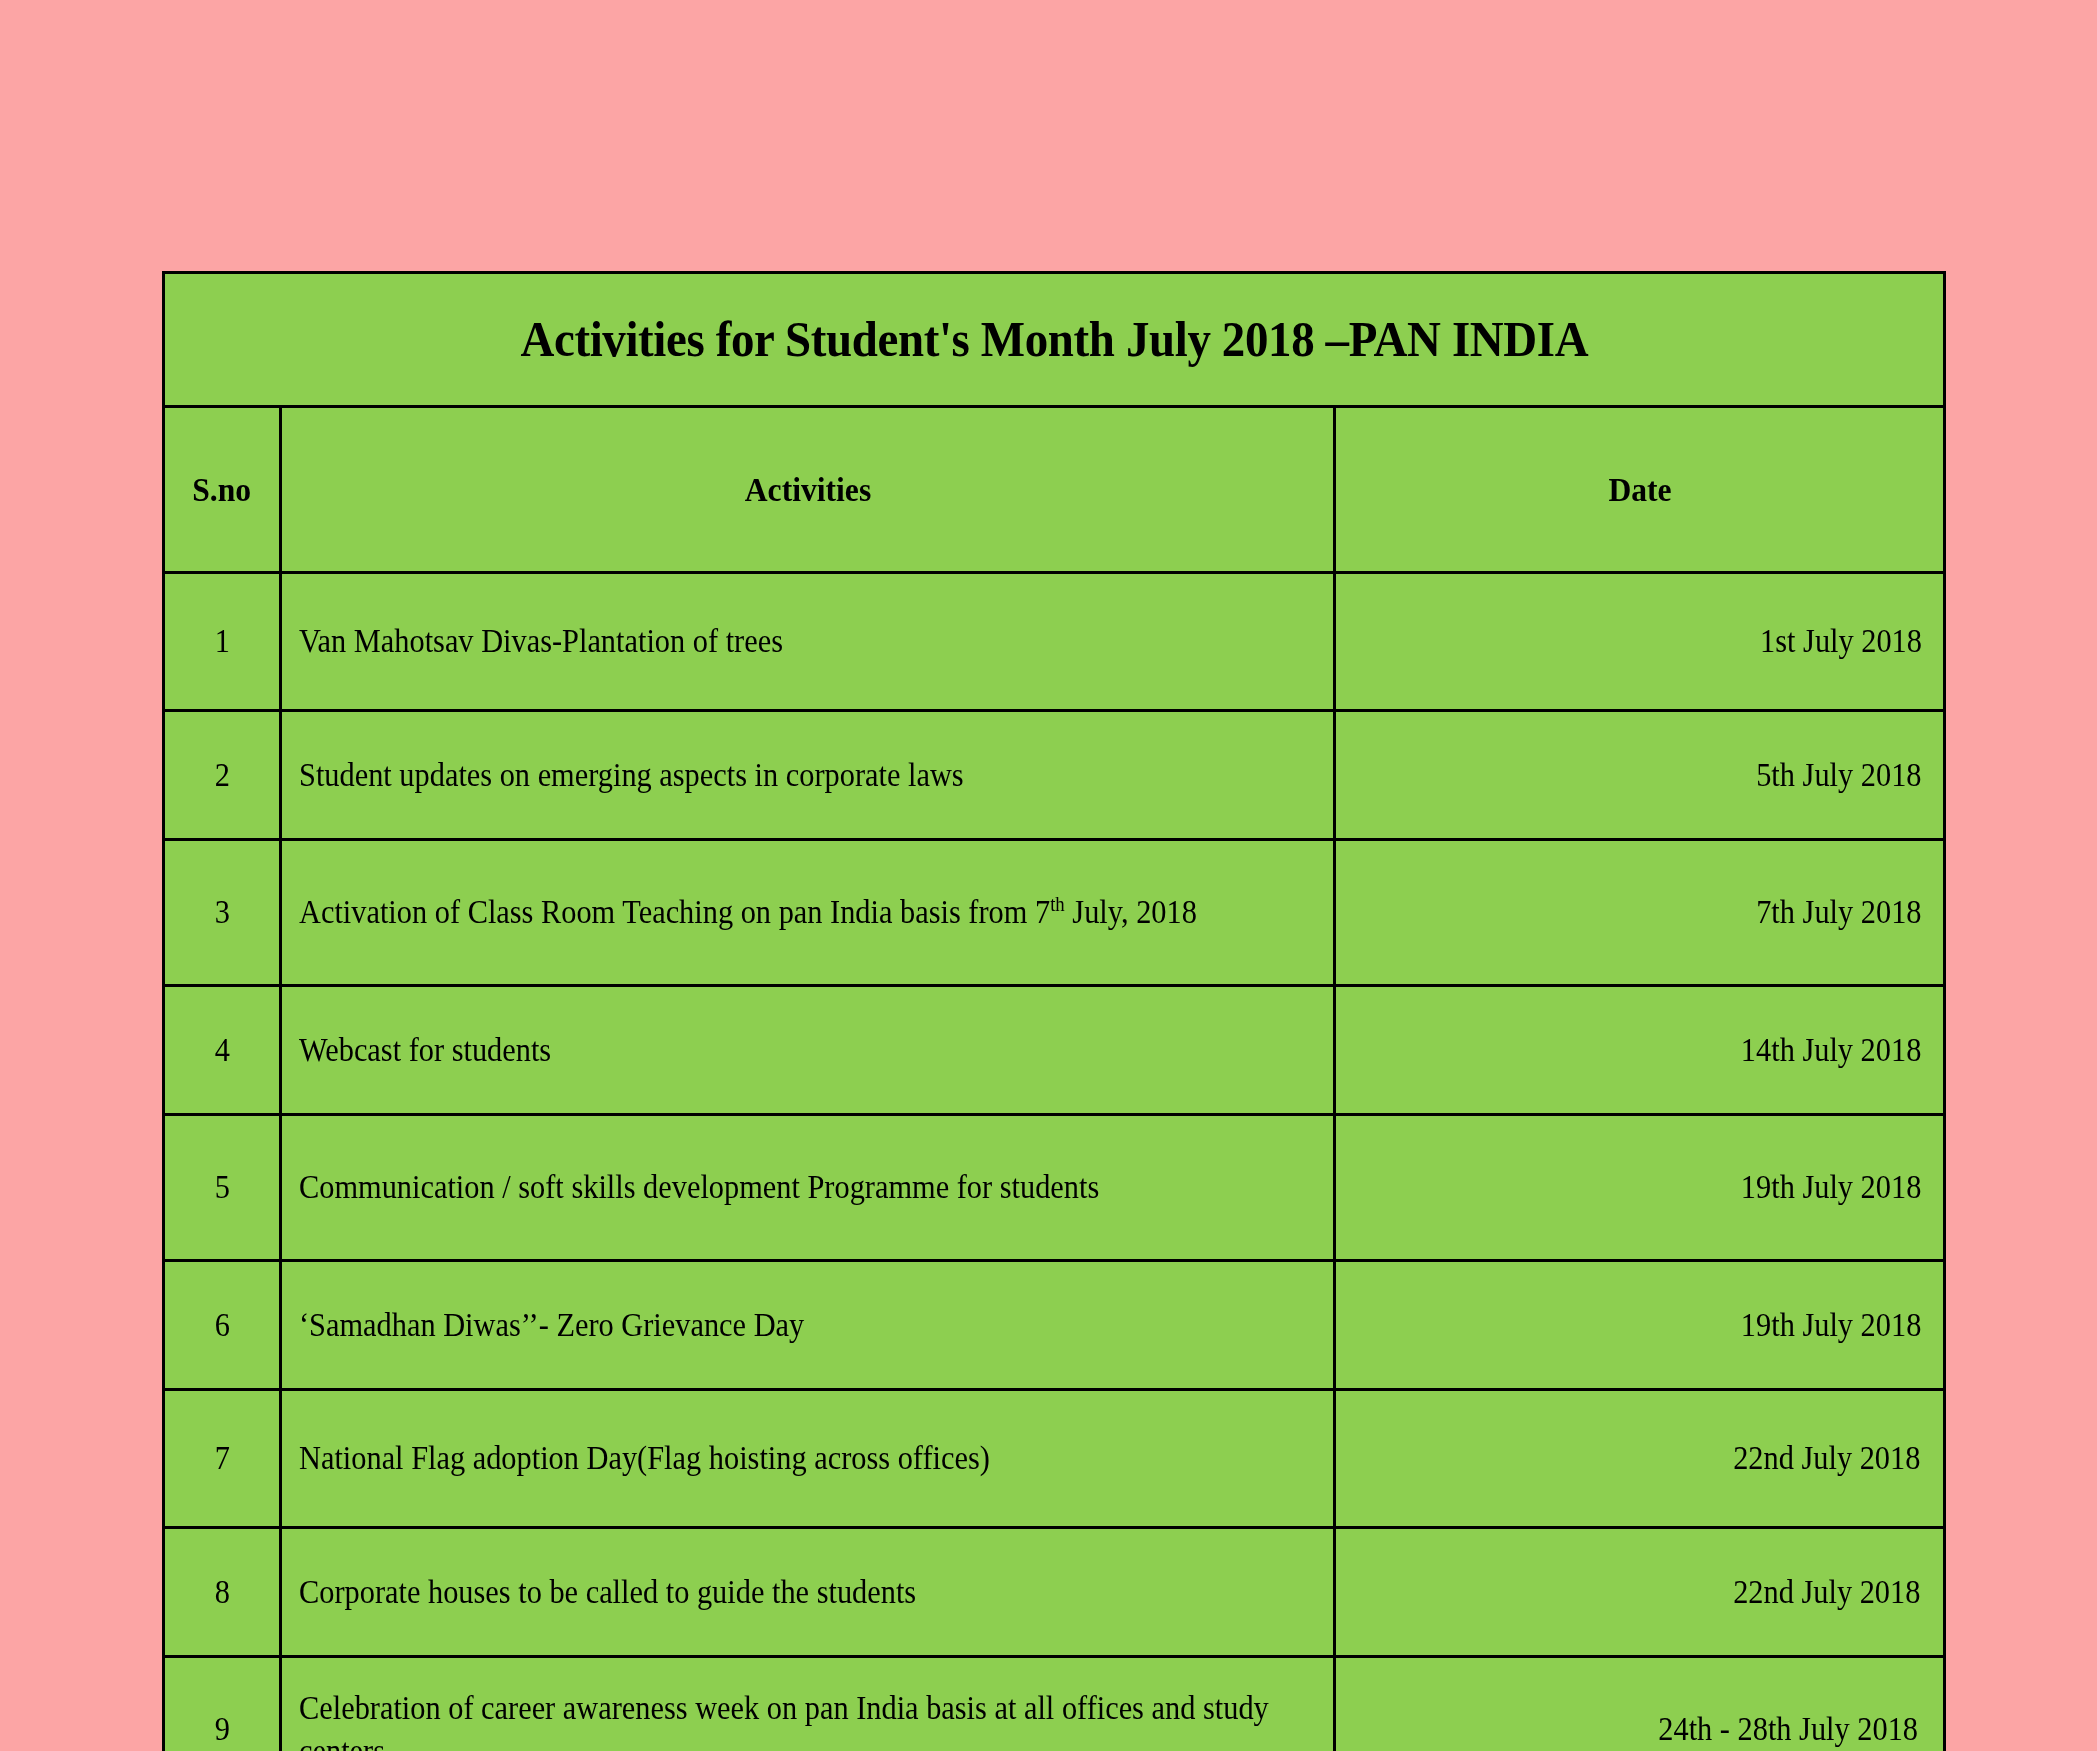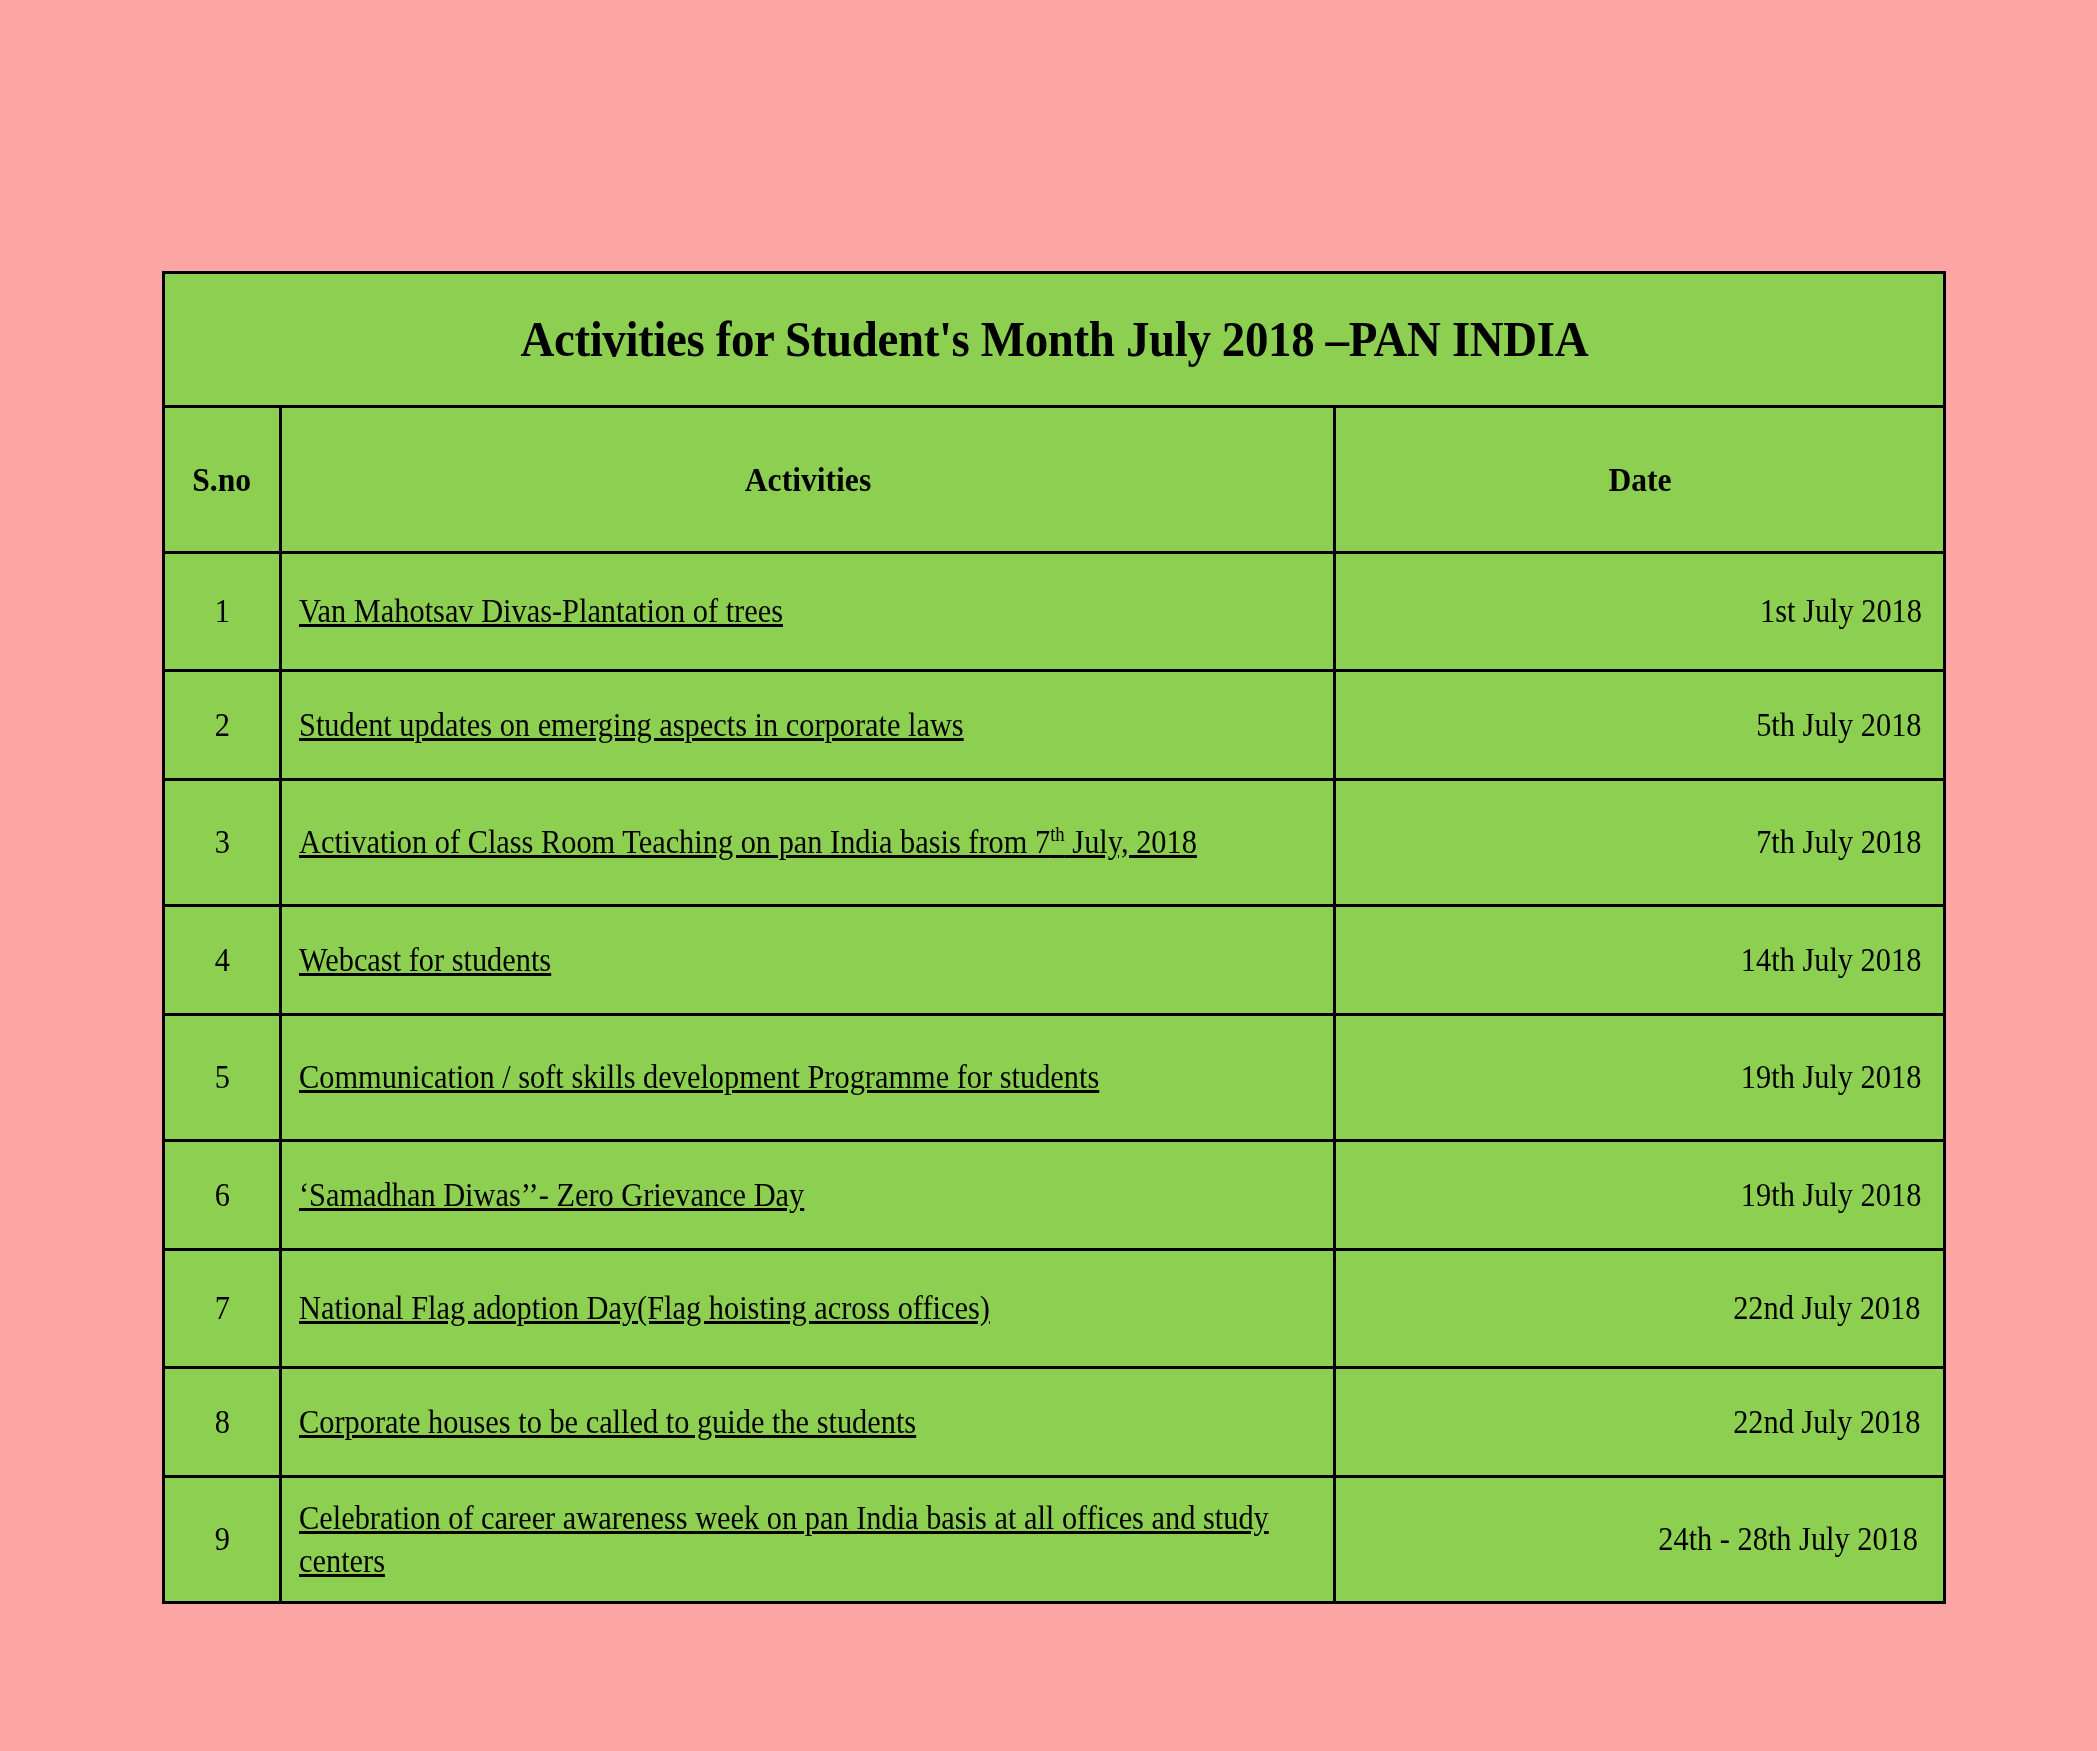--- a/index.html
+++ b/index.html
@@ -35,21 +35,21 @@
     table-layout: fixed;
     width: 1780px;
     background: #8DCF50;
   }
 
   table.activities td,
   table.activities th {
     border: 3.9px solid #000000;
     background: #8DCF50;
     color: #000000;
-    padding: 6px 14px;
+    padding: 16px 14px;
     vertical-align: middle;
   }
 
   
   col.c-sno  { width: 117px; }
   col.c-act  { width: 1054px; }
   col.c-date { width: 610px; }
 
   
   .title-cell {
@@ -88,21 +88,20 @@
   }
   .sno-text {
     font-size: 33px;
     display: inline-block;
     transform: scaleX(0.92);
   }
 
   .act-cell {
     text-align: left;
     padding-left: 17px !important;
-    text-decoration: underline;
   }
   .act-text {
     font-size: 33px;
     line-height: 1.28;
     display: block;
     transform: scaleX(0.92);
     transform-origin: left center;
     width: 108.7%;
   }
   .act-text sup {

